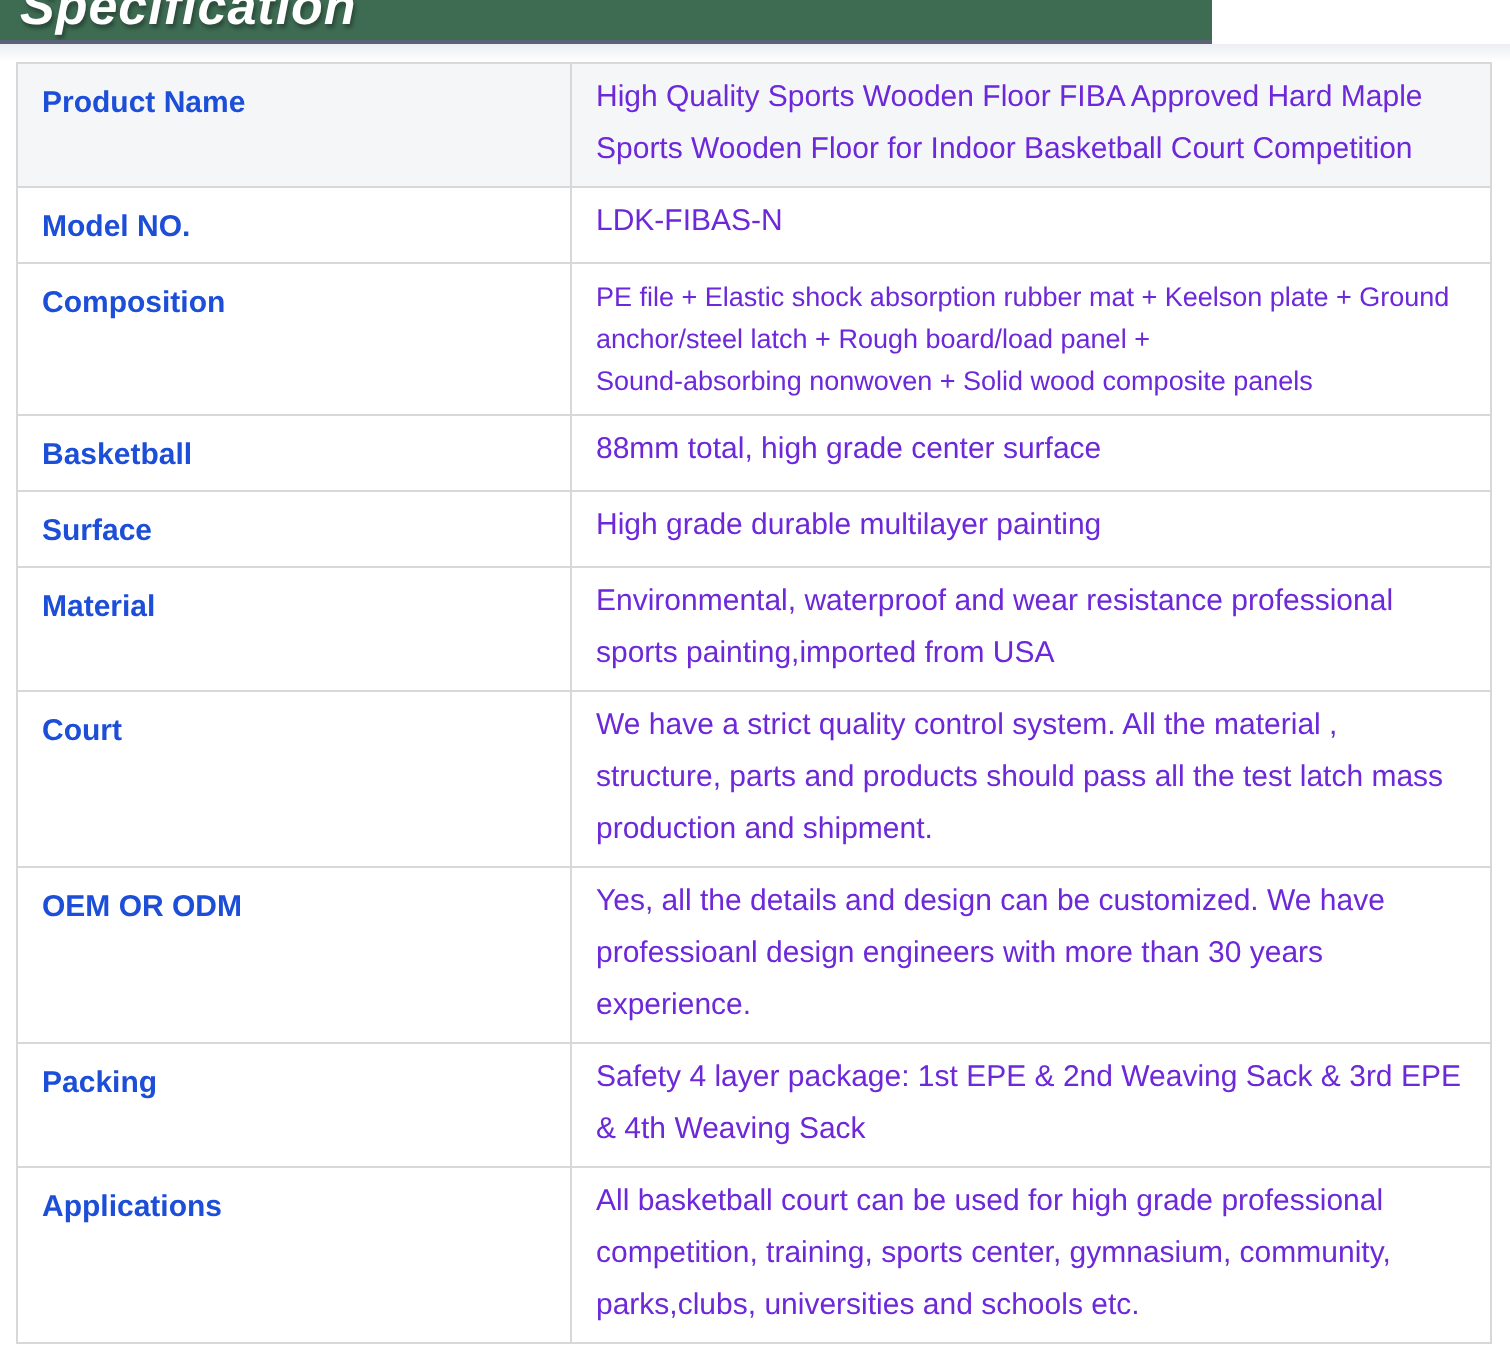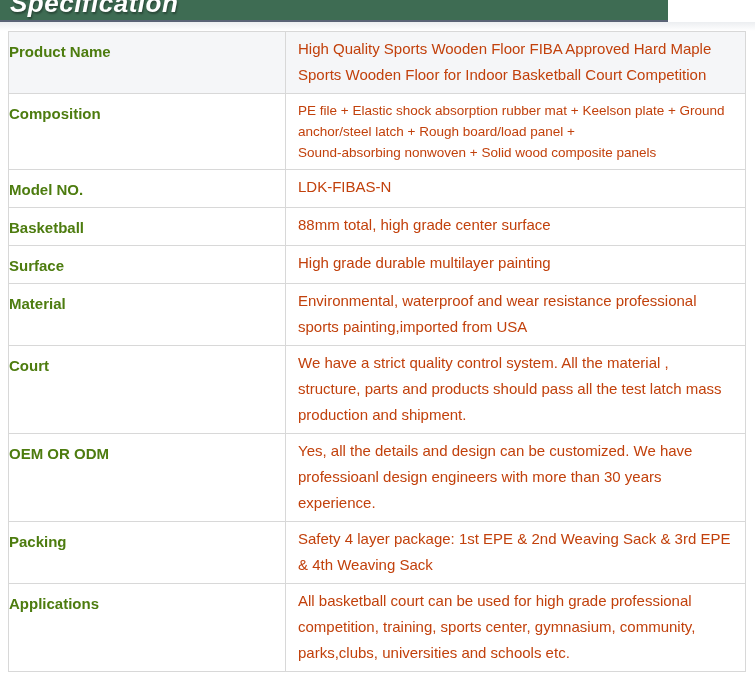--- a/index.html
+++ b/index.html
@@ -5,21 +5,21 @@
   * { margin: 0; padding: 0; box-sizing: border-box; }
   html, body {
     width: 755px;
     height: 676px;
     overflow: hidden;
     background: #ffffff;
     font-family: "Liberation Sans", sans-serif;
   }
   
   .section-bar {
-    width: 668px;
+    width: 606px;
     height: 22px;
     background: #3e6c53;
     overflow: hidden;
     position: relative;
     border-bottom: 2px solid #5a6376;
   }
   .section-title {
     color: #ffffff;
     font-size: 26px;
     font-weight: 700;
@@ -42,30 +42,30 @@
     width: 738px;
     border-collapse: collapse;
     table-layout: fixed;
   }
   table.spec-table td {
     border: 1px solid #d8d8d8;
     vertical-align: top;
   }
   .col-label { width: 277px; }
   .label-cell {
-    padding: 10px 8px 8px 0;
+    padding: 10px 8px 8px 12px;
     font-size: 15px;
     font-weight: 700;
-    color: #4d7c0f;
+    color: #1d4ed8;
     line-height: 19px;
   }
   .value-cell {
     padding: 4px 14px 5px 12px;
     font-size: 15px;
-    color: #c2410c;
+    color: #6d28d9;
     line-height: 26px;
   }
   tr.first-row td { background: #f5f6f8; }
   .value-cell.small {
     font-size: 13.5px;
     line-height: 21px;
     padding-top: 6px;
     padding-bottom: 6px;
   }
   .pre { white-space: pre-line; }
@@ -82,27 +82,27 @@
   <colgroup>
       <col class="col-label">
       <col>
     </colgroup>
   <tbody>
     <tr class="first-row">
       <td class="label-cell">Product Name</td>
       <td class="value-cell">High Quality Sports Wooden Floor FIBA Approved Hard Maple Sports Wooden Floor for Indoor Basketball Court Competition</td>
     </tr>
     <tr>
+      <td class="label-cell">Model NO.</td>
+      <td class="value-cell">LDK-FIBAS-N</td>
+    </tr>
+    <tr>
       <td class="label-cell">Composition</td>
       <td class="value-cell small pre">PE file + Elastic shock absorption rubber mat + Keelson plate + Ground anchor/steel latch + Rough board/load panel +
 Sound-absorbing nonwoven + Solid wood composite panels</td>
-    </tr>
-    <tr>
-      <td class="label-cell">Model NO.</td>
-      <td class="value-cell">LDK-FIBAS-N</td>
     </tr>
     <tr>
       <td class="label-cell">Basketball</td>
       <td class="value-cell">88mm total, high grade center surface</td>
     </tr>
     <tr>
       <td class="label-cell">Surface</td>
       <td class="value-cell">High grade durable multilayer painting</td>
     </tr>
     <tr>

